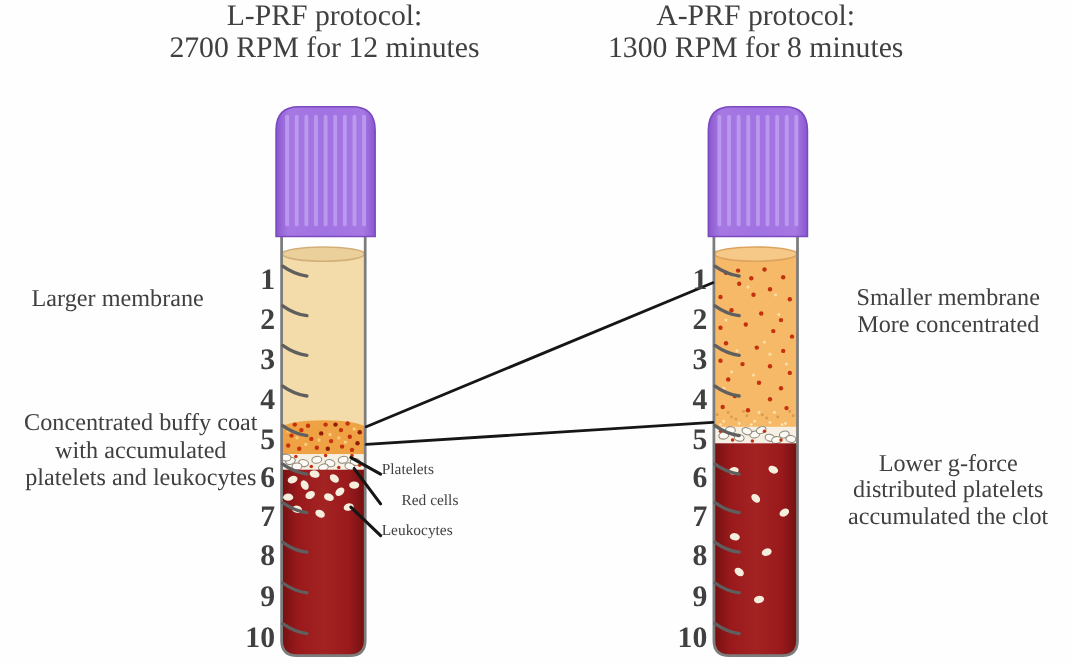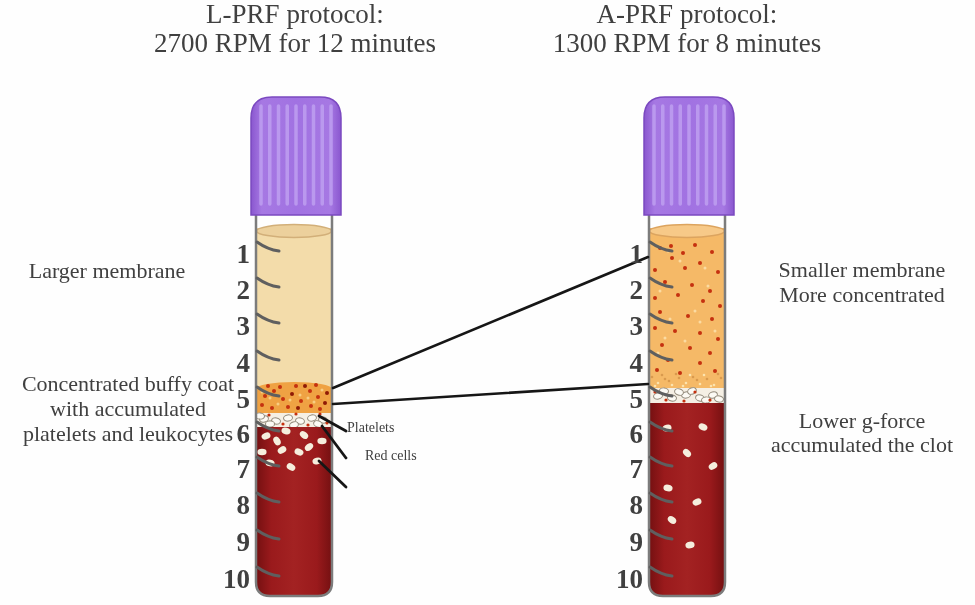--- a/index.html
+++ b/index.html
@@ -300,25 +300,27 @@
     <div>platelets and leukocytes</div>
   </div>
 
   <div class="abs note" style="left:750px; top:257px; width:224px; line-height:25px;">
     <div>Smaller membrane</div>
     <div>More concentrated</div>
   </div>
 
   <div class="abs note" style="left:750px; top:409px; width:224px; line-height:24px;">
     <div>Lower g-force</div>
+    <div>distributed platelets</div>
     <div>accumulated the clot</div>
   </div>
 
   <div class="abs annot" style="left:347px; top:420px;">Platelets</div>
   <div class="abs annot" style="left:365px; top:448px;">Red cells</div>
+  <div class="abs annot" style="left:347px; top:475px;">Leukocytes</div>
 
   <div class="scale-col" style="left:204px;">
       <div class="scale-num" style="top: 239px;">1</div>
       <div class="scale-num" style="top: 275px;">2</div>
       <div class="scale-num" style="top: 311px;">3</div>
       <div class="scale-num" style="top: 348px;">4</div>
       <div class="scale-num" style="top: 384px;">5</div>
       <div class="scale-num" style="top: 419px;">6</div>
       <div class="scale-num" style="top: 454px;">7</div>
       <div class="scale-num" style="top: 490px;">8</div>

